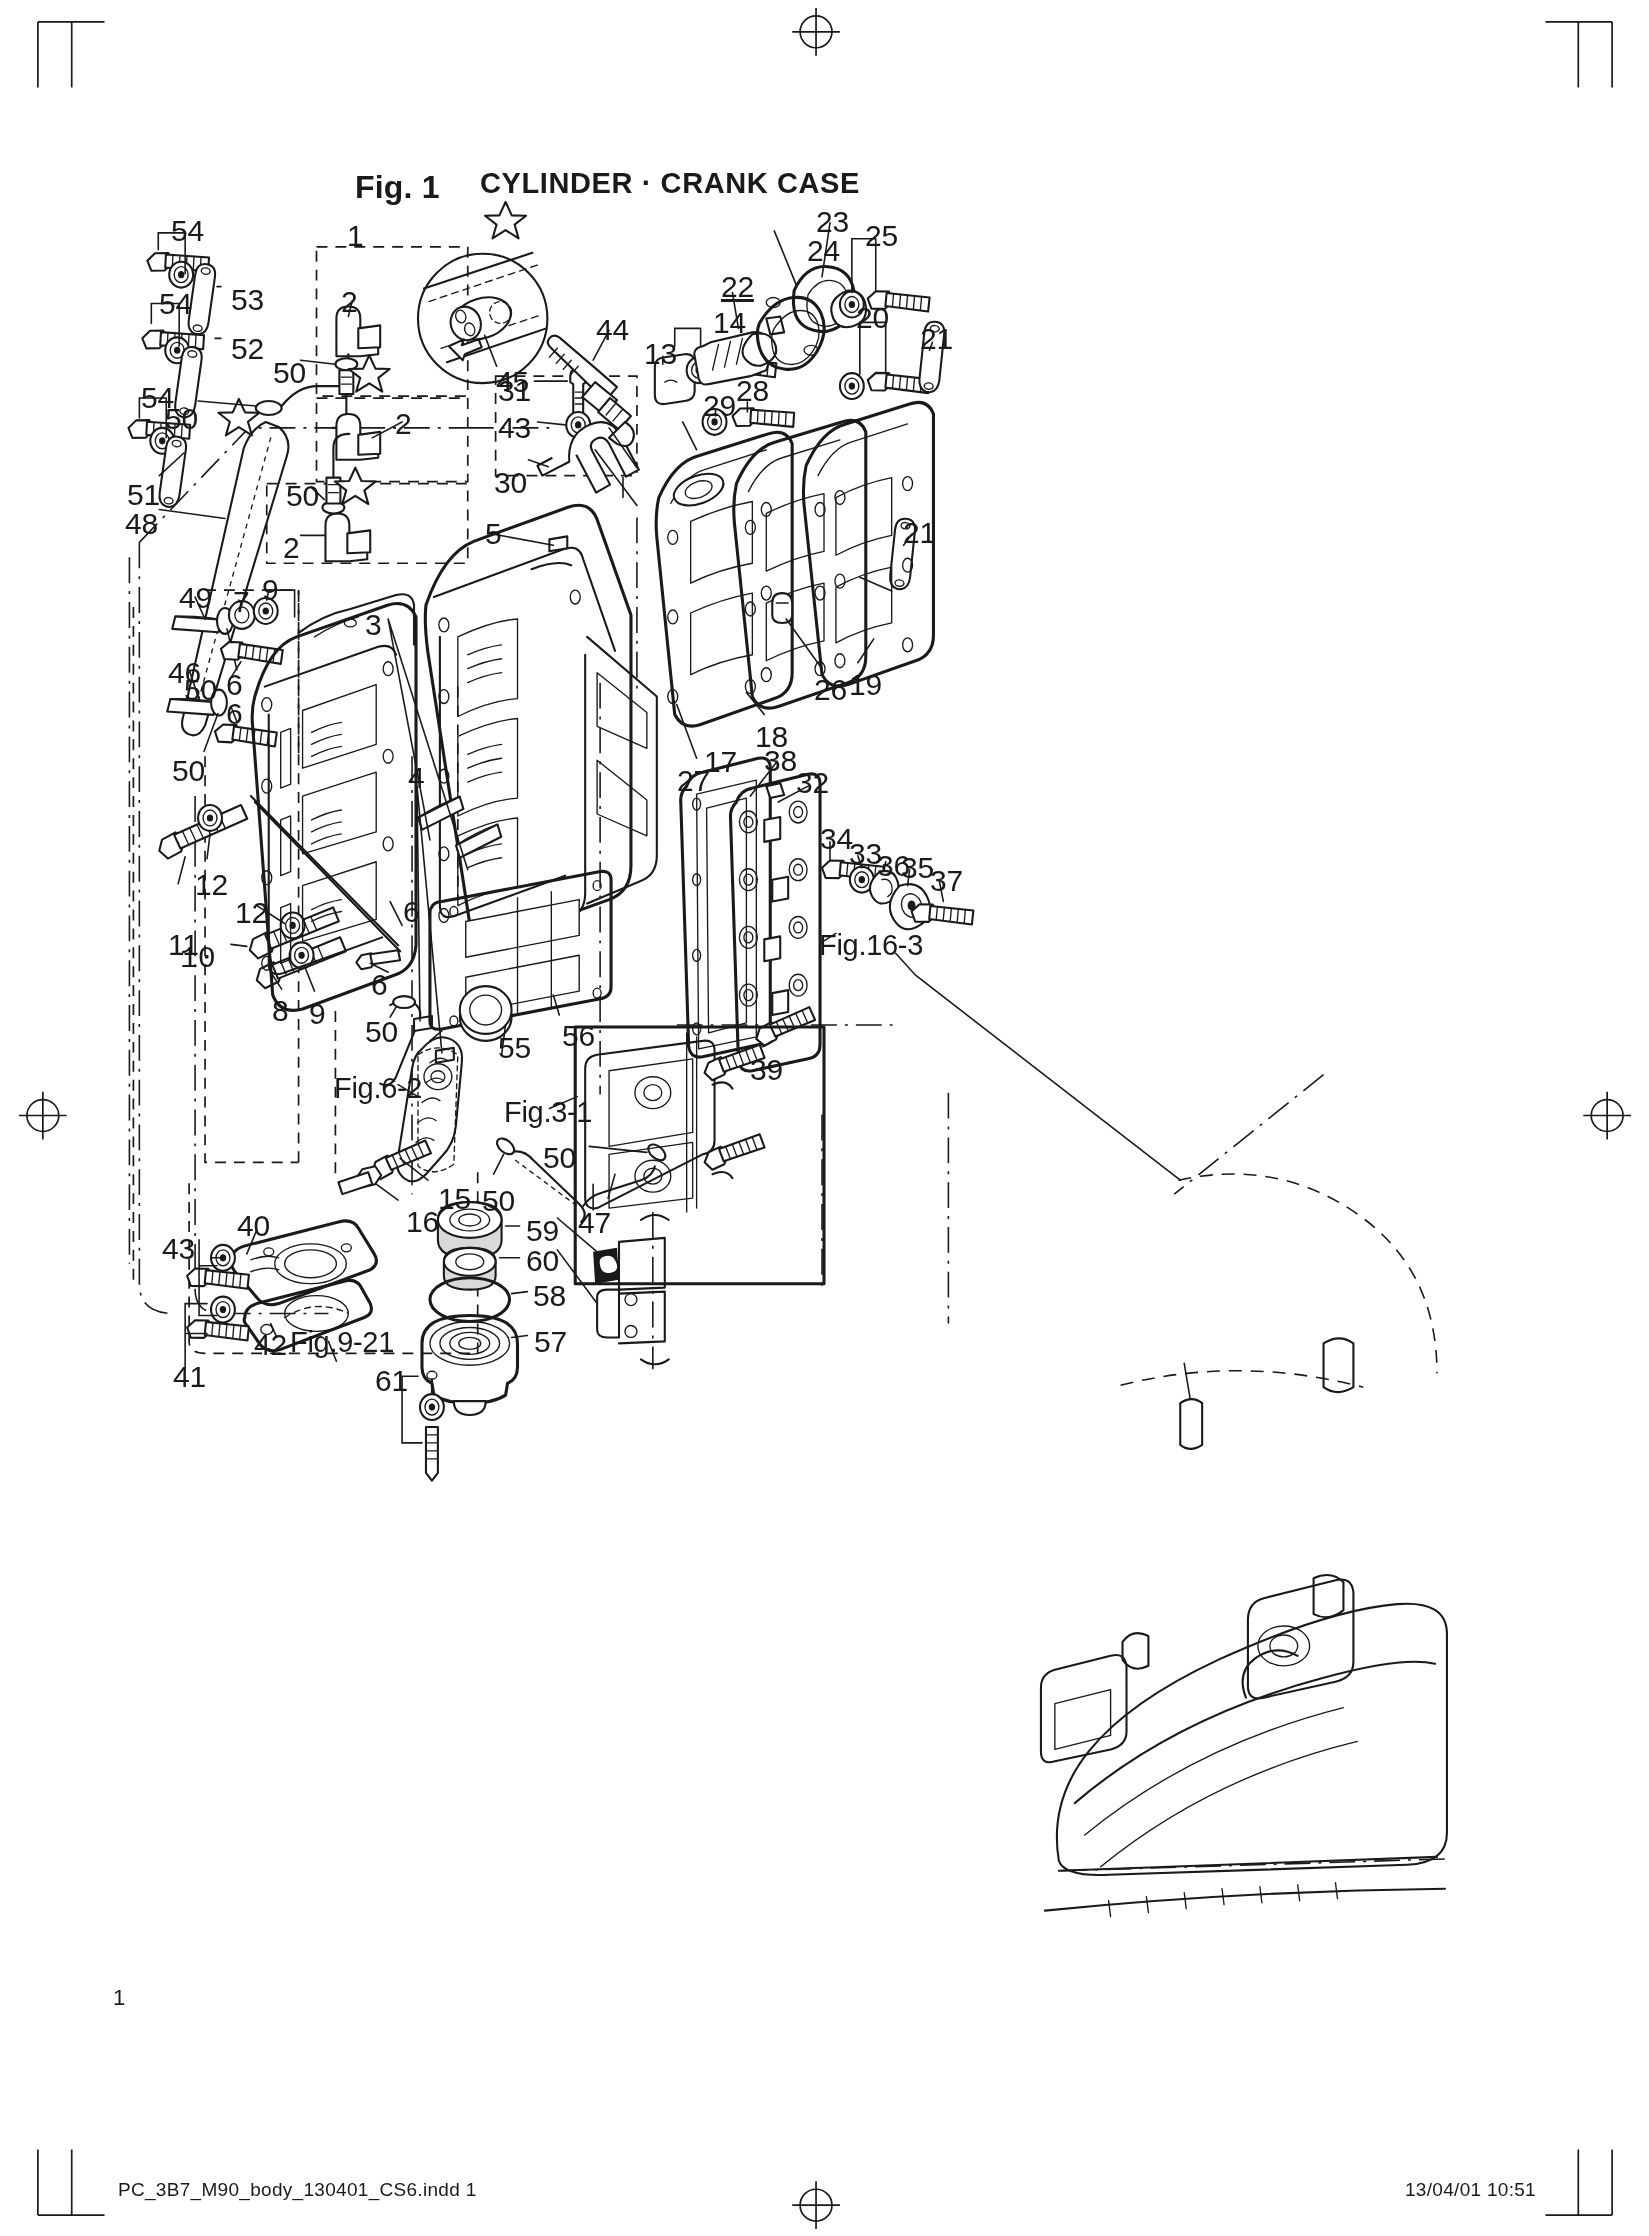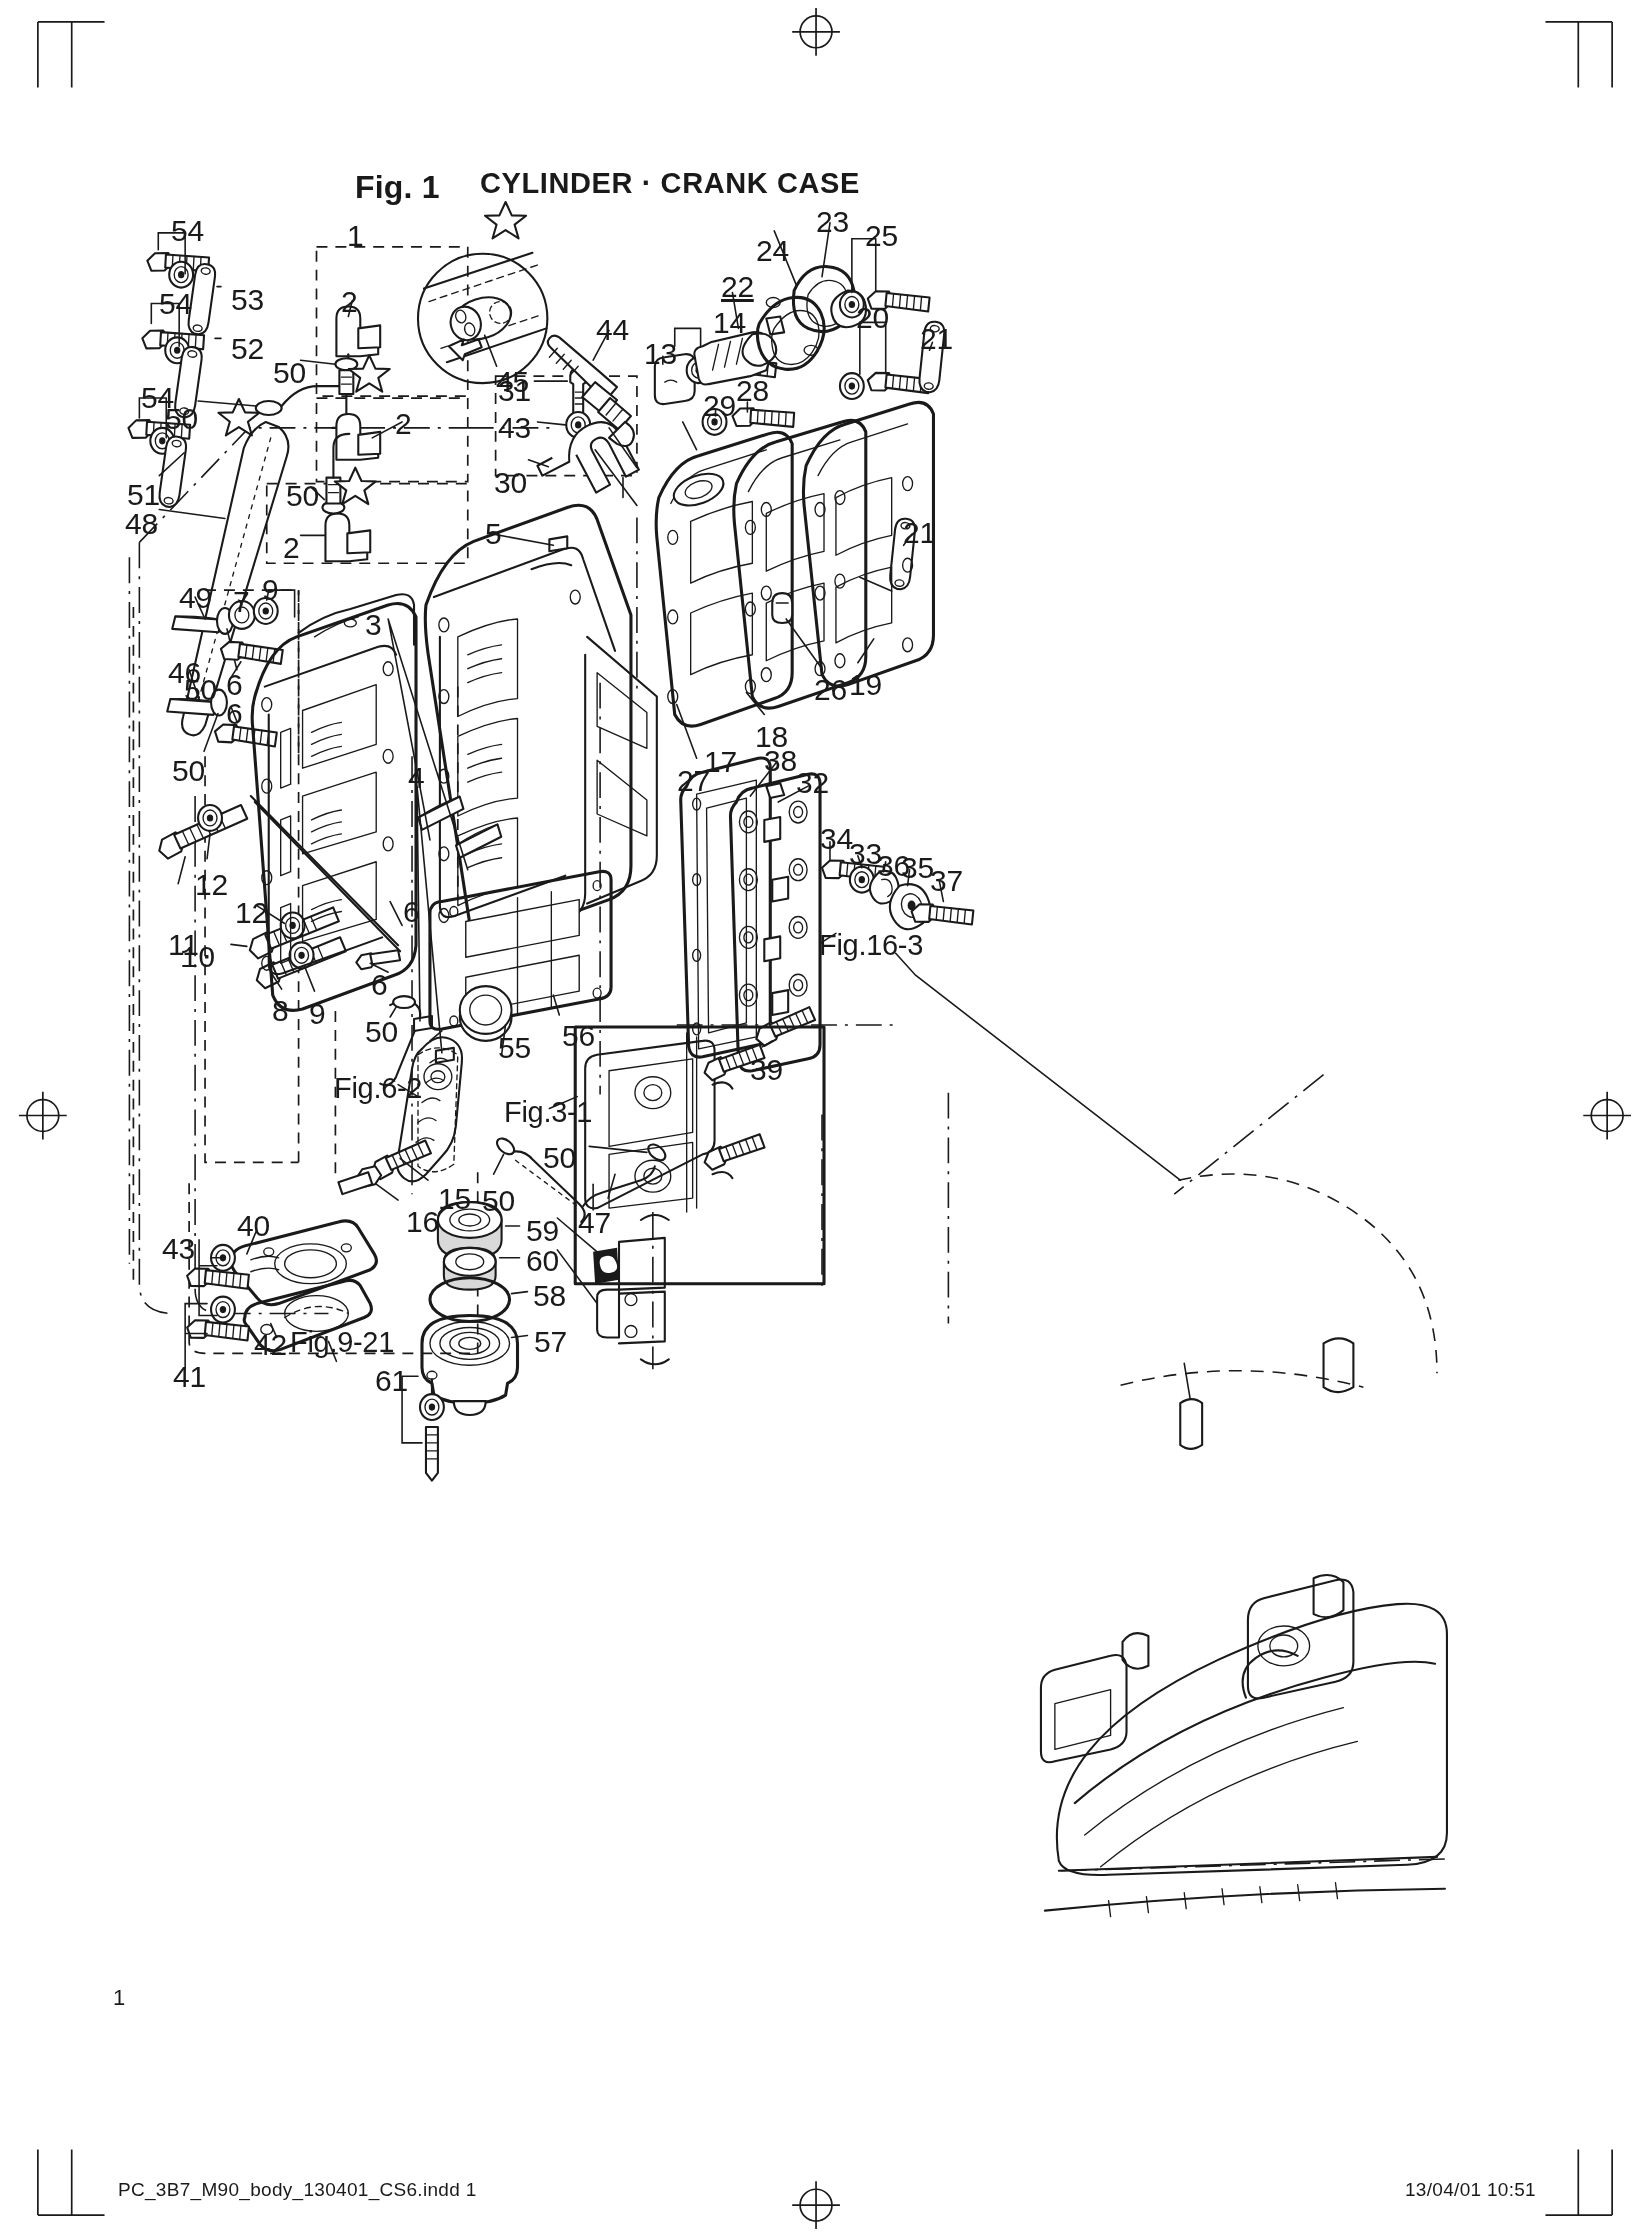--- a/index.html
+++ b/index.html
@@ -706,21 +706,21 @@
       <div class="lbl" style="left: 371px; top: 970px;">6</div>
       <div class="lbl" style="left: 365px; top: 1017px;">50</div>
       <div class="lbl" style="left: 496px; top: 367px;">45</div>
       <div class="lbl" style="left: 498px; top: 376px;">31</div>
       <div class="lbl" style="left: 498px; top: 413px;">43</div>
       <div class="lbl" style="left: 494px; top: 468px; text-align: right;">30</div>
       <div class="lbl" style="left: 596px; top: 315px;">44</div>
       <div class="lbl" style="left: 644px; top: 339px;">13</div>
       <div class="lbl" style="left: 713px; top: 308px;">14</div>
       <div class="lbl" style="left: 721px; top: 272px; text-decoration: underline;">22</div>
-      <div class="lbl" style="left: 756px; top: 236px;">24</div>
+      <div class="lbl" style="left: 807px; top: 236px;">24</div>
       <div class="lbl" style="left: 816px; top: 207px;">23</div>
       <div class="lbl" style="left: 865px; top: 221px;">25</div>
       <div class="lbl" style="left: 856px; top: 303px;">20</div>
       <div class="lbl" style="left: 920px; top: 324px;">21</div>
       <div class="lbl" style="left: 703px; top: 391px;">29</div>
       <div class="lbl" style="left: 736px; top: 376px;">28</div>
       <div class="lbl" style="left: 903px; top: 518px;">21</div>
       <div class="lbl" style="left: 849px; top: 670px;">19</div>
       <div class="lbl" style="left: 814px; top: 675px;">26</div>
       <div class="lbl" style="left: 755px; top: 722px;">18</div>

